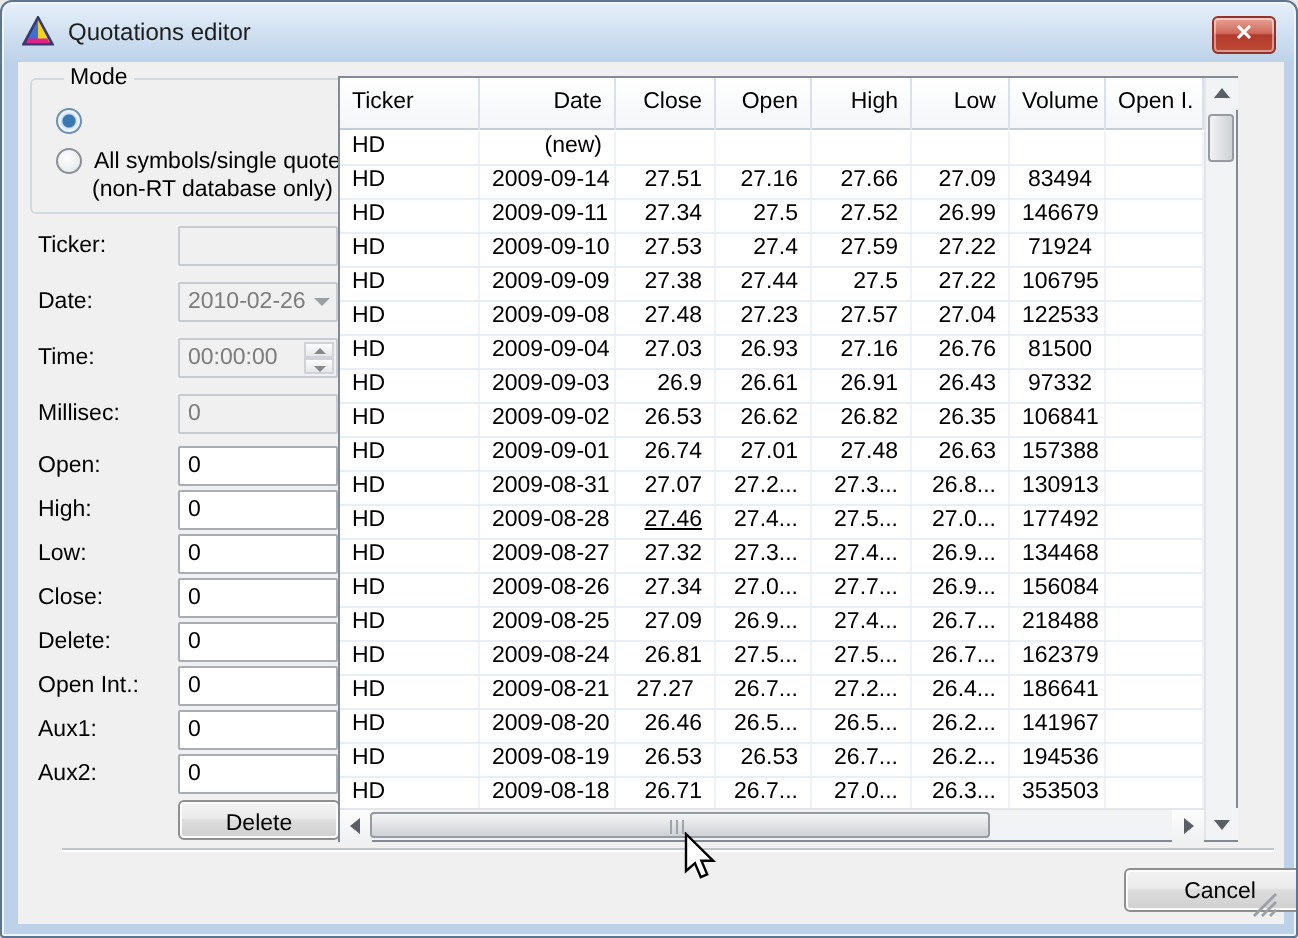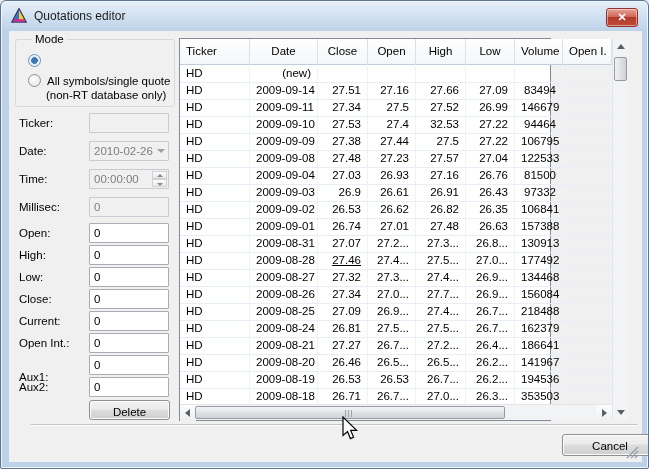--- a/index.html
+++ b/index.html
@@ -57,27 +57,27 @@
   }
   .btn.default{
     border-color:#3c7fb1;
     background:linear-gradient(#eaf6fd,#d9f0fc 45%,#bee6fd 50%,#a6d9f4);
     box-shadow:inset 0 0 0 1px #eef8ff,0 0 3px #74b2e2;
   }
   .separator{position:absolute;left:22px;top:393px;width:606px;height:2px;
     border-top:1px solid #c0c5ca;border-bottom:1px solid #ffffff;}
 
   
-  .table-wrap{position:absolute;left:170px;top:7px;width:372px;height:383px;
+  .table-wrap{position:absolute;left:160px;top:7px;width:450px;height:383px;
     border:1px solid #828b95;background:#fff;}
   .thead{position:absolute;left:0;top:0;width:432px;height:26px;display:flex;
     background:linear-gradient(#ffffff,#f4f6f8);border-bottom:1px solid #c3cdd9;}
   .th{height:26px;padding:6px 6px 0 6px;border-right:1px solid #d9e2ec;
     white-space:nowrap;overflow:hidden;}
-  .th.left{text-align:left;} .th.right{text-align:center;}
+  .th.left{text-align:left;} .th.right{text-align:right;}
   .tbody{position:absolute;left:0;top:27px;width:432px;height:340px;overflow:hidden;}
   .tr{display:flex;height:17px;border-bottom:1px solid #e7eef6;}
   .td{height:16px;padding:1px 6px 0 6px;border-right:1px solid #eff3f9;
     white-space:nowrap;overflow:hidden;font-size:11.5px;}
   .td.left{text-align:left;} .td.right{text-align:right;}
 
   
   .vscroll{position:absolute;left:432px;top:0;width:16px;height:381px;background:#f2f3f5;border-left:1px solid #e3e5e8;}
   .hscroll{position:absolute;left:0;top:365px;width:432px;height:16px;background:#f2f3f5;border-top:1px solid #e3e5e8;}
   .sb-btn{position:absolute;width:16px;height:16px;background:linear-gradient(#fdfdfd,#eef0f2);}
@@ -145,25 +145,25 @@
         <div class="fld-label" style="top: 170px;">Millisec:</div>
         <div class="fld disabled" style="top: 166px;"><span>0</span></div>
         <div class="fld-label" style="top: 196px;">Open:</div>
         <div class="fld" style="top: 192px;"><span>0</span></div>
         <div class="fld-label" style="top: 218px;">High:</div>
         <div class="fld" style="top: 214px;"><span>0</span></div>
         <div class="fld-label" style="top: 240px;">Low:</div>
         <div class="fld" style="top: 236px;"><span>0</span></div>
         <div class="fld-label" style="top: 262px;">Close:</div>
         <div class="fld" style="top: 258px;"><span>0</span></div>
-        <div class="fld-label" style="top: 284px;">Current:</div>
+        <div class="fld-label" style="top: 284px;">Delete:</div>
         <div class="fld" style="top: 280px;"><span>0</span></div>
         <div class="fld-label" style="top: 306px;">Open Int.:</div>
         <div class="fld" style="top: 302px;"><span>0</span></div>
-        <div class="fld-label" style="top: 328px; margin-top: 12px;">Aux1:</div>
+        <div class="fld-label" style="top: 328px;">Aux1:</div>
         <div class="fld" style="top: 324px;"><span>0</span></div>
         <div class="fld-label" style="top: 350px;">Aux2:</div>
         <div class="fld" style="top: 346px;"><span>0</span></div>
       </div>
 
     <button class="btn" id="delete-btn" style="left:80px;top:369px;width:81px;height:20px;">Delete</button>
 
     <div class="table-wrap">
       <div class="thead" id="thead">
           <div class="th left" style="width: 70px;">Ticker</div>
@@ -204,23 +204,23 @@
             <div class="td right" style="width: 50px;">27.52</div>
             <div class="td right" style="width: 49px;">26.99</div>
             <div class="td right" style="width: 48px;">146679</div>
             <div class="td right" style="width: 49px;"></div>
           </div>
           <div class="tr">
             <div class="td left" style="width: 70px;">HD</div>
             <div class="td right" style="width: 68px;">2009-09-10</div>
             <div class="td right" style="width: 50px;">27.53</div>
             <div class="td right" style="width: 48px;">27.4</div>
-            <div class="td right" style="width: 50px;">32.53</div>
+            <div class="td right" style="width: 50px;">27.59</div>
             <div class="td right" style="width: 49px;">27.22</div>
-            <div class="td right" style="width: 48px;">94464</div>
+            <div class="td right" style="width: 48px;">71924</div>
             <div class="td right" style="width: 49px;"></div>
           </div>
           <div class="tr">
             <div class="td left" style="width: 70px;">HD</div>
             <div class="td right" style="width: 68px;">2009-09-09</div>
             <div class="td right" style="width: 50px;">27.38</div>
             <div class="td right" style="width: 48px;">27.44</div>
             <div class="td right" style="width: 50px;">27.5</div>
             <div class="td right" style="width: 49px;">27.22</div>
             <div class="td right" style="width: 48px;">106795</div>
@@ -332,21 +332,21 @@
             <div class="td right" style="width: 50px;">26.81</div>
             <div class="td right" style="width: 48px;">27.5...</div>
             <div class="td right" style="width: 50px;">27.5...</div>
             <div class="td right" style="width: 49px;">26.7...</div>
             <div class="td right" style="width: 48px;">162379</div>
             <div class="td right" style="width: 49px;"></div>
           </div>
           <div class="tr">
             <div class="td left" style="width: 70px;">HD</div>
             <div class="td right" style="width: 68px;">2009-08-21</div>
-            <div class="td right" style="width: 50px;">27.27</div>
+            <div class="td right" style="width: 50px; text-align: center;">27.27</div>
             <div class="td right" style="width: 48px;">26.7...</div>
             <div class="td right" style="width: 50px;">27.2...</div>
             <div class="td right" style="width: 49px;">26.4...</div>
             <div class="td right" style="width: 48px;">186641</div>
             <div class="td right" style="width: 49px;"></div>
           </div>
           <div class="tr">
             <div class="td left" style="width: 70px;">HD</div>
             <div class="td right" style="width: 68px;">2009-08-20</div>
             <div class="td right" style="width: 50px;">26.46</div>

